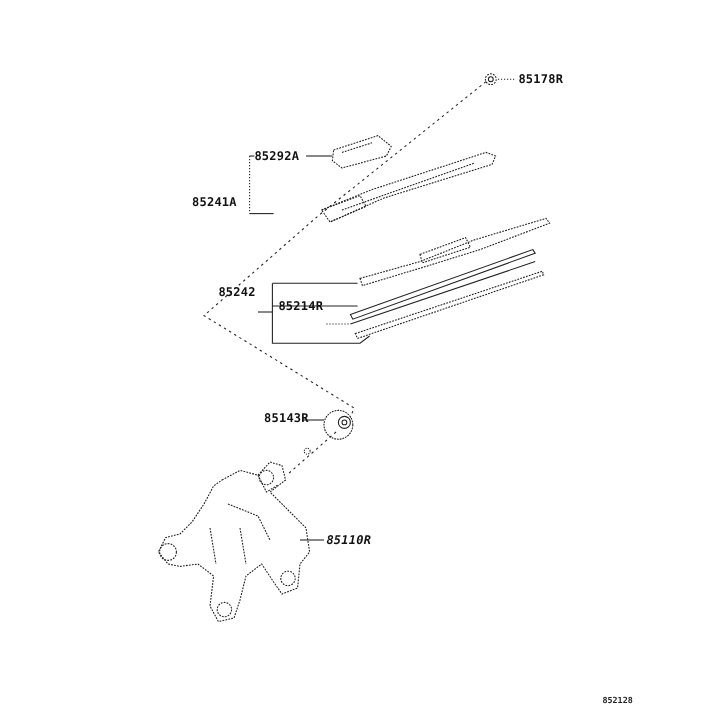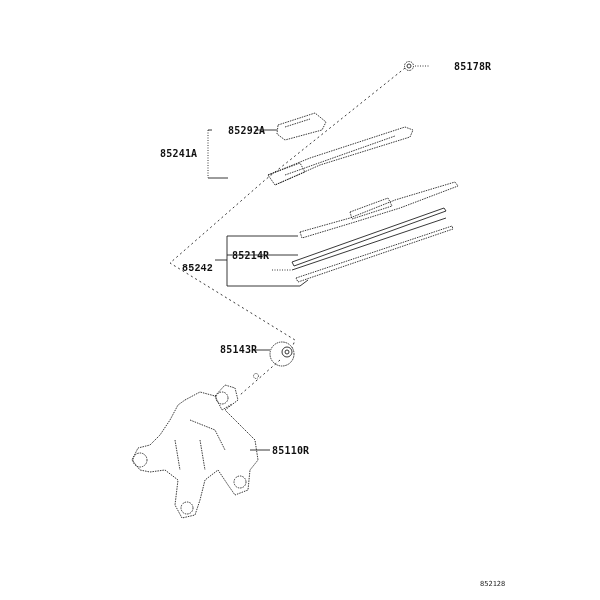--- a/index.html
+++ b/index.html
@@ -73,20 +73,20 @@
       <path d="M215 396 L222 410 L232 404"></path>
       <path d="M190 420 L215 430 L225 450"></path>
       <path d="M175 440 L180 470"></path>
       <path d="M200 440 L205 470"></path>
       <circle cx="222" cy="398" r="6"></circle>
     </g>
     <path d="M250 450 L270 450"></path>
   </g>
 </svg>
 
-<div class="lbl" style="left:432px; top:61px;margin-left:22px;">85178R</div>
-<div class="lbl" style="left:228px; top:125px;">85292A</div>
-<div class="lbl" style="left:160px; top:148px;">85241A</div>
-<div class="lbl" style="left:182px; top:263px;font-family:Liberation Mono, monospace;">85242</div>
+<div class="lbl" style="left:432px; top:61px;">85178R</div>
+<div class="lbl" style="left:212px; top:125px;">85292A</div>
+<div class="lbl" style="left:160px; top:164px;">85241A</div>
+<div class="lbl" style="left:182px; top:239px;">85242</div>
 <div class="lbl" style="left:232px; top:250px;">85214R</div>
 <div class="lbl" style="left:220px; top:344px;">85143R</div>
-<div class="lbl" style="left:272px; top:445px;">85110R</div>
-<div class="foot" style="left:480px; top:580px;">852128</div>
+<div class="lbl" style="left:272px; top:445px;font-style:italic;">85110R</div>
+<div class="foot" style="left:502px; top:580px;font-weight:bold;">852128</div>
 
 </body></html>

